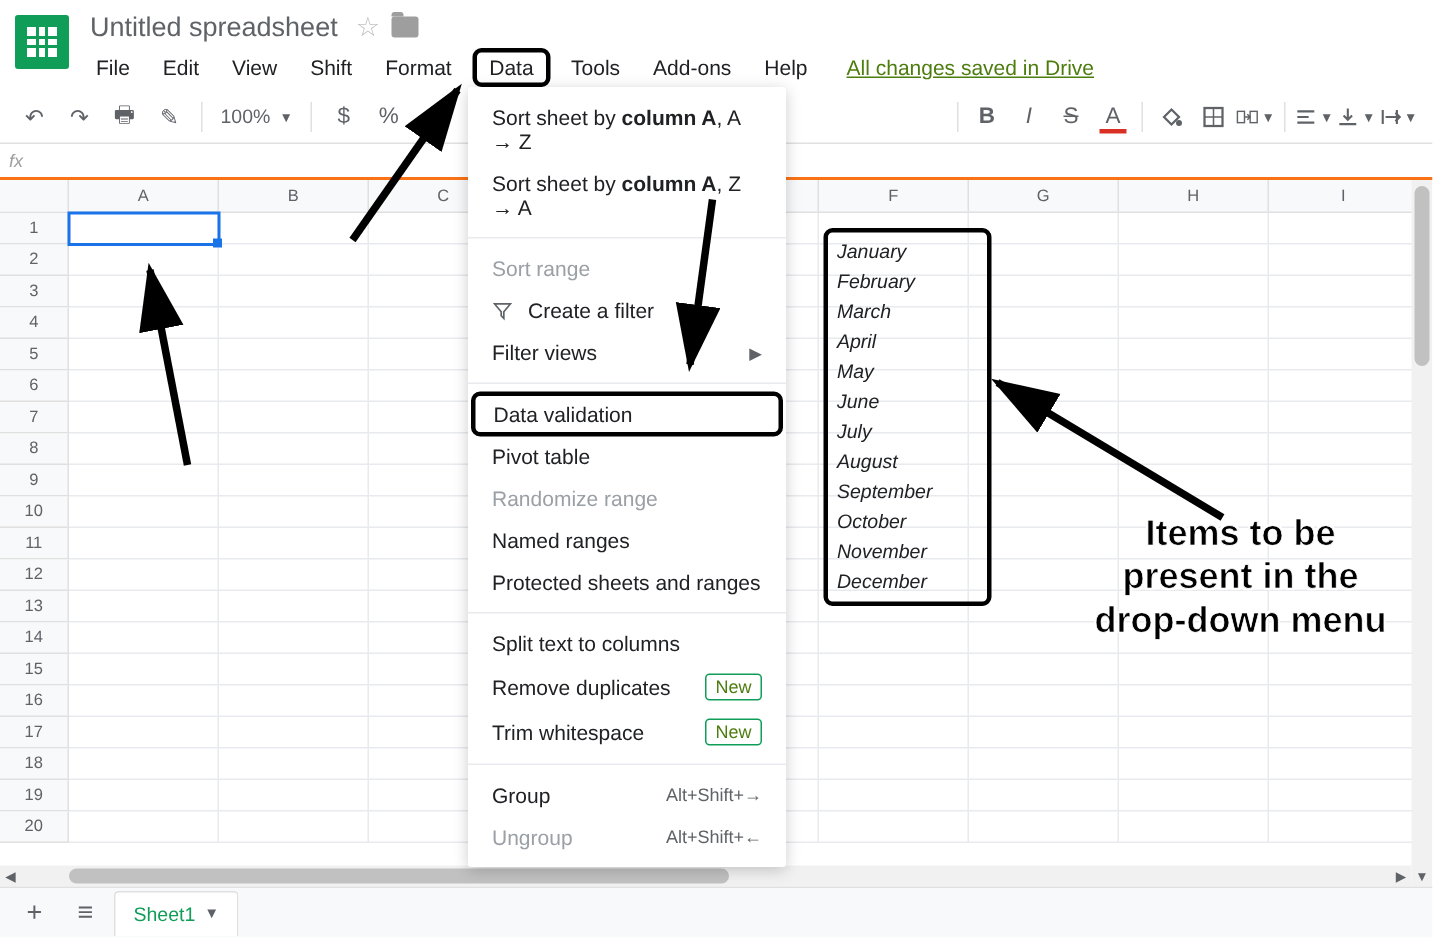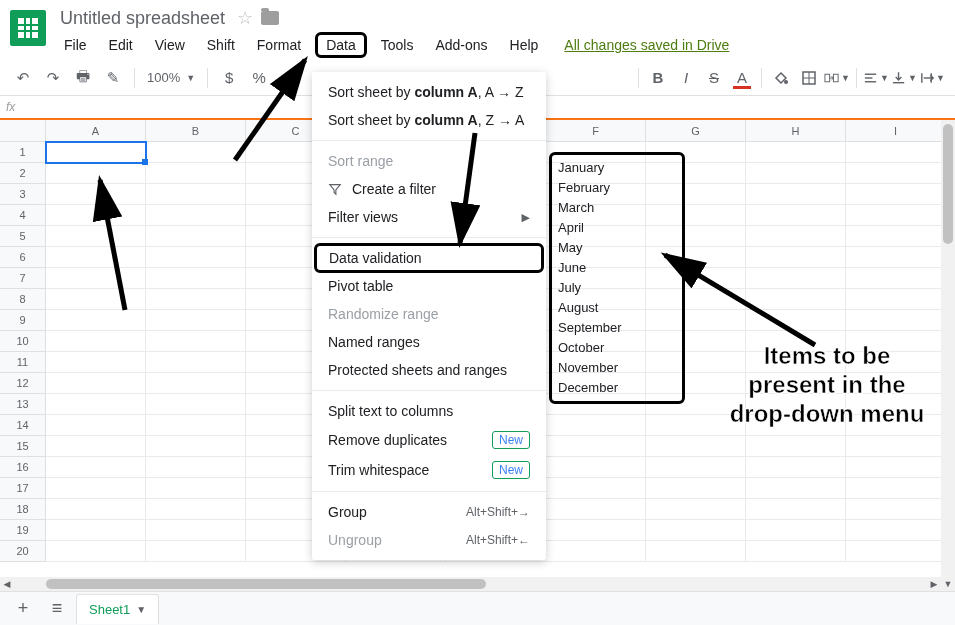--- a/index.html
+++ b/index.html
@@ -77,52 +77,53 @@
   .col-h { flex:0 0 100px; text-align:center; font-size:11px; color:#5f6368; border-right:1px solid #e0e0e0; line-height:22px; }
   .rows { position:relative; }
   .row { display:flex; height:21px; }
   .row-h { width:46px; text-align:center; font-size:11px; color:#5f6368; background:#f8f9fa; border-right:1px solid #e0e0e0; border-bottom:1px solid #e0e0e0; line-height:21px; }
   .cell { flex:0 0 100px; border-right:1px solid #e8eaed; border-bottom:1px solid #e8eaed; font-size:13px; padding:0 4px; line-height:21px; }
   .cell.selected { outline:2px solid #1a73e8; outline-offset:-1px; position:relative; }
   .cell.selected::after { content:''; position:absolute; right:-3px; bottom:-3px; width:6px; height:6px; background:#1a73e8; }
   
   .data-menu {
     position:absolute;
-    top:72px; left:312px;
-    width:234px;
+    top:58px; left:312px;
+    width:212px;
     background:#fff;
     box-shadow:0 2px 10px rgba(0,0,0,0.2);
     border-radius:2px;
     padding:6px 0;
     z-index:50;
     font-size:14px;
     color:#202124;
   }
   .dm-item { padding:6px 16px; display:flex; align-items:center; gap:10px; cursor:pointer; position:relative; }
   .dm-item.disabled { color:#9aa0a6; cursor:default; }
   .dm-item .bold { font-weight:bold; }
   .dm-sep { height:1px; background:#e8eaed; margin:6px 0; }
   .dm-item .shortcut { margin-left:auto; font-size:12px; color:#5f6368; }
-  .dm-item .new-badge { margin-left:auto; border:1px solid #0f9d58; color:#3b82f6; font-size:12px; padding:1px 6px; border-radius:3px; font-weight:500; }
+  .dm-item .new-badge { margin-left:auto; border:1px solid #0f9d58; color:#4d7c0f; font-size:12px; padding:1px 6px; border-radius:3px; font-weight:500; }
   .dm-item .submenu-arrow { margin-left:auto; color:#5f6368; font-size:11px; }
   .dm-item.highlighted { border:3px solid black; border-radius:6px; margin: -1px 2px; padding:4px 12px; }
   .filter-icon { width:14px; height:14px; position:relative; }
   .filter-icon svg { width:14px; height:14px; }
   
   .months-box {
     position:absolute;
     top:152px; left:549px;
-    width:136px;
+    width:112px;
     border:3px solid black;
     border-radius:6px;
     padding:3px 6px;
     background:transparent;
     z-index:40;
     font-size:13px;
     line-height:20px;
+    font-style:italic;
   }
   
   .annotation {
     position:absolute;
     top:342px; left:722px;
     width:210px;
     text-align:center;
     font-family: "Comic Sans MS", "Chalkboard SE", cursive, sans-serif;
     font-size:24px;
     font-weight:bold;

